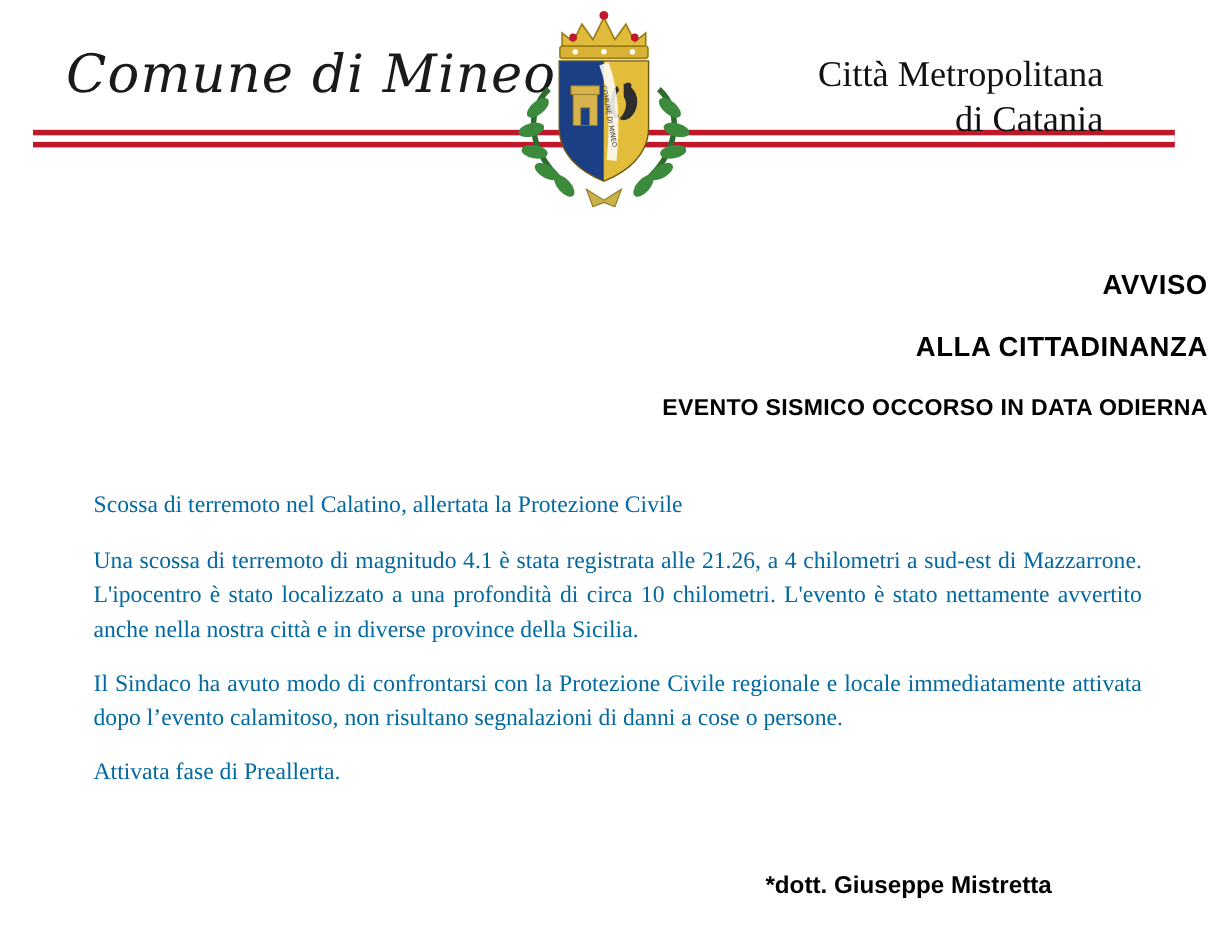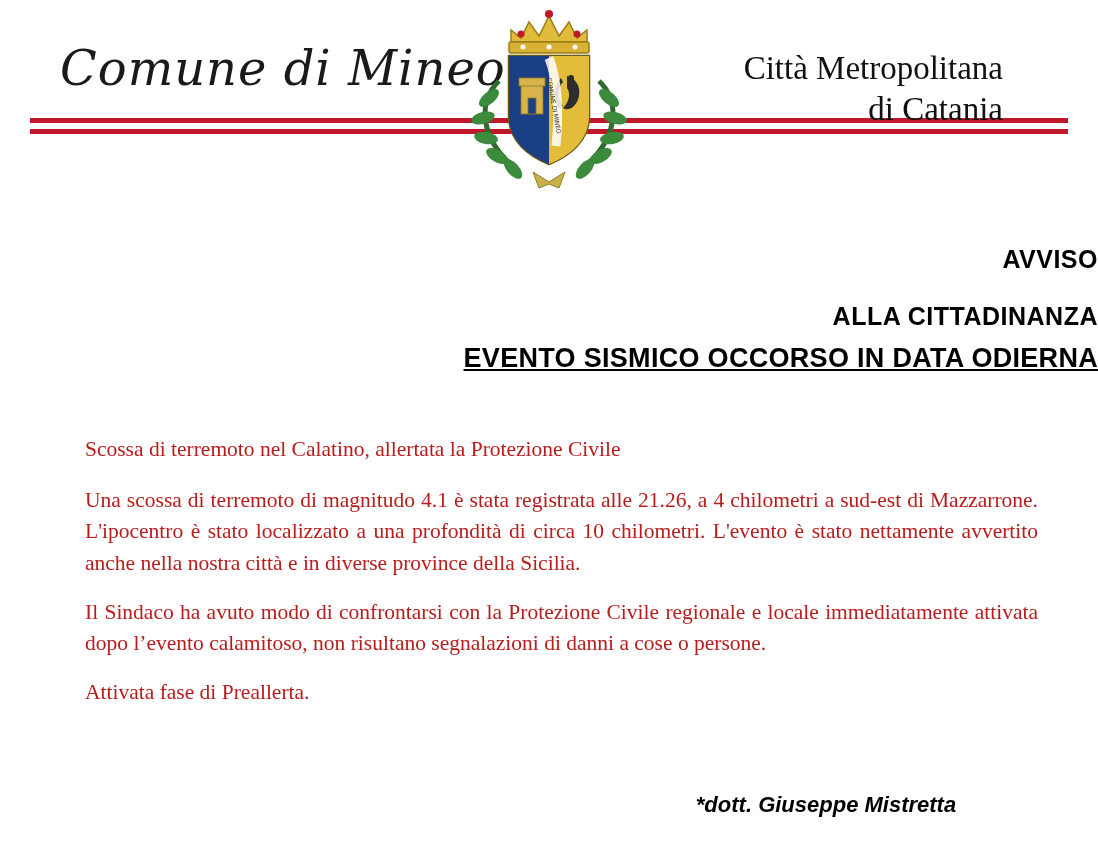--- a/index.html
+++ b/index.html
@@ -73,30 +73,30 @@
 
   
   .notice-titles {
     margin-top: 45px;
     text-align: right;
     font-family: "Liberation Sans", sans-serif;
     font-weight: bold;
   }
   .notice-titles .t1 { font-size: 25px; letter-spacing: 0.5px; }
   .notice-titles .t2 { font-size: 25px; margin-top: 28px; letter-spacing: 0.5px;}
-  .notice-titles .t3 { font-size: 27px; margin-top: 12px; letter-spacing: 0.3px; text-decoration: underline;}
+  .notice-titles .t3 { font-size: 21px; margin-top: 28px; letter-spacing: 0.3px;}
 
   
   .body-text {
     margin: 60px 60px 0 85px;
     font-family: "Liberation Serif", serif;
     font-size: 21.5px;
     line-height: 1.45;
     text-align: justify;
-    color: #b91c1c;
+    color: #0369a1;
   }
   .body-text p {
     margin: 0 0 18px 0;
   }
   .body-text p.lead { margin-bottom: 20px; }
 
   
   .signature {
     position: absolute;
     right: 62px;
@@ -106,21 +106,20 @@
   }
   .sig-role {
     font-family: "Liberation Sans", sans-serif;
     font-weight: bold;
     font-size: 23px;
     letter-spacing: 0.2px;
   }
   .sig-name {
     font-family: "Liberation Sans", sans-serif;
     font-weight: bold;
-    font-style: italic;
     font-size: 22px;
     margin-top: 7px;
   }
   .sig-note {
     font-family: "Liberation Sans", sans-serif;
     font-weight: bold;
     font-style: italic;
     font-size: 13px;
     margin-top: 9px;
   }

